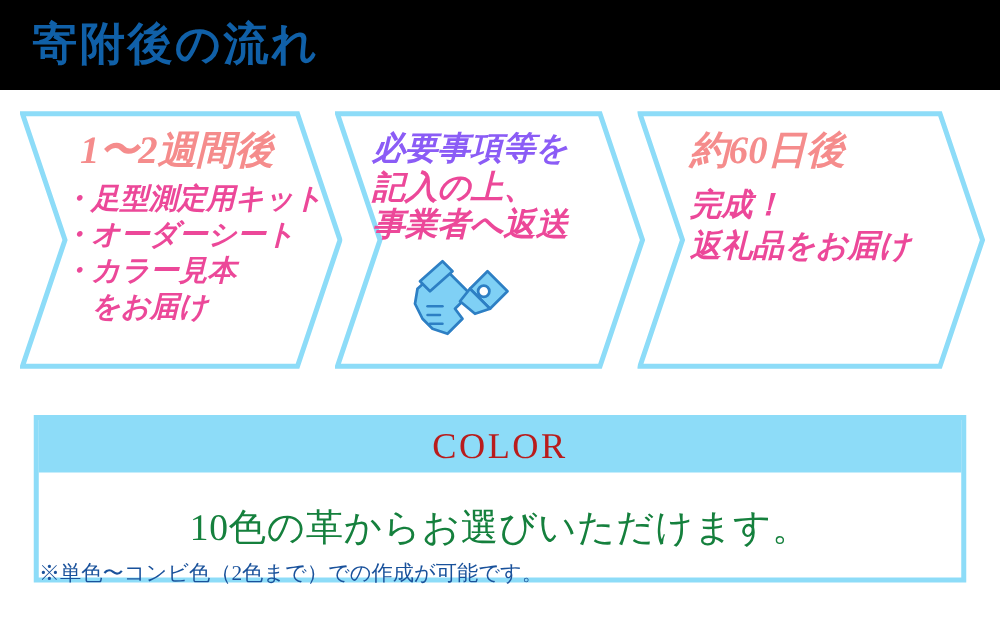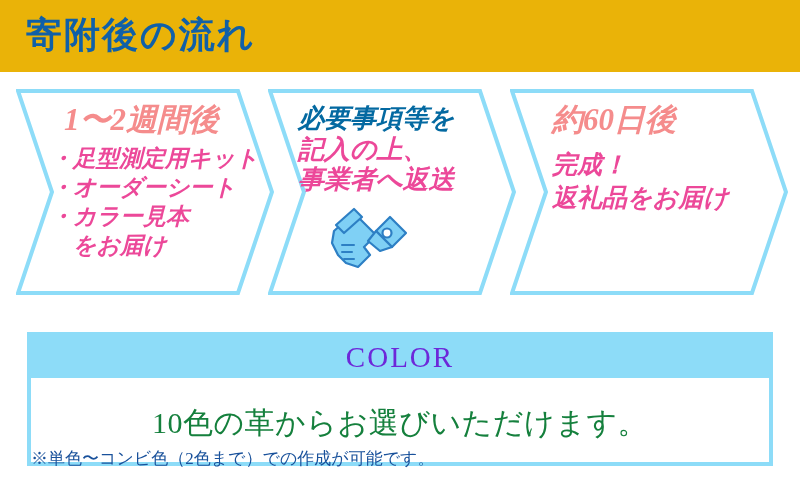--- a/index.html
+++ b/index.html
@@ -15,21 +15,21 @@
     position: relative;
   }
 
   
   .header-band {
     position: absolute;
     left: 0;
     top: 0;
     width: 800px;
     height: 72px;
-    background: #eab308;
+    background: #000000;
   }
   .header-title {
     position: absolute;
     left: 26px;
     top: 9px;
     font-size: 36px;
     font-weight: bold;
     color: #1060a8;
     letter-spacing: 2px;
     line-height: 52px;
@@ -78,21 +78,21 @@
   .step-heading {
     color: #f58c8c;
     font-weight: bold;
     font-size: 31px;
     line-height: 36px;
     letter-spacing: 0px;
     white-space: nowrap;
     margin-top: 14px;
   }
   .step-heading.blue {
-    color: #0369a1;
+    color: #8b5cf6;
   }
 
   .step-lines {
     color: #ec4899;
     font-weight: bold;
     font-size: 23px;
     line-height: 29px;
     margin-top: 6px;
     text-align: left;
     white-space: nowrap;
@@ -124,21 +124,21 @@
     background: #ffffff;
   }
   .color-banner {
     height: 42px;
     background: #8ddcf8;
     display: flex;
     align-items: center;
     justify-content: center;
   }
   .color-banner-label {
-    color: #6d28d9;
+    color: #b91c1c;
     font-size: 29px;
     letter-spacing: 2px;
     line-height: 32px;
     font-family: "Liberation Serif", "DejaVu Serif", serif;
   }
   .color-main {
     text-align: center;
     color: #15803d;
     font-size: 30px;
     line-height: 34px;

